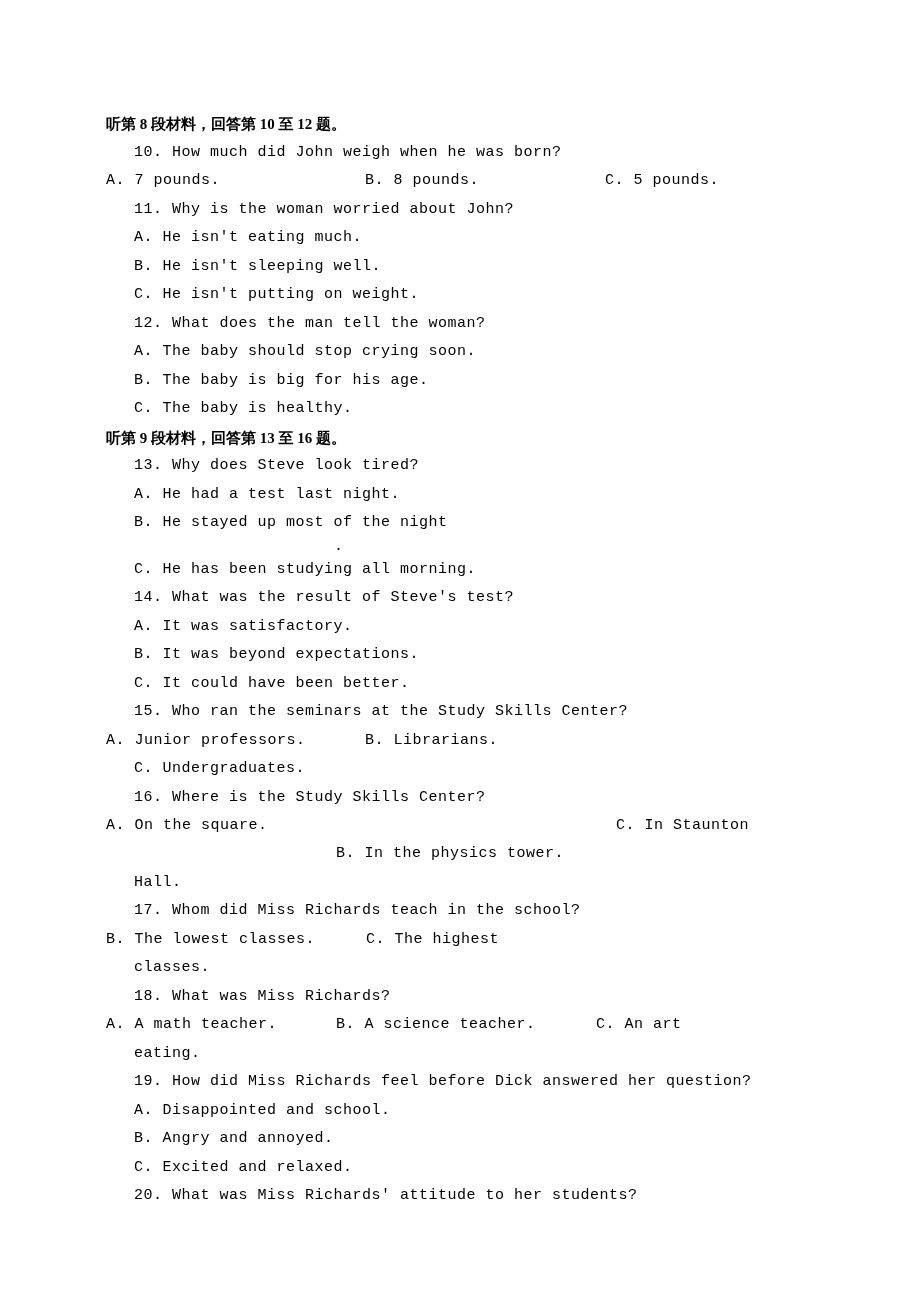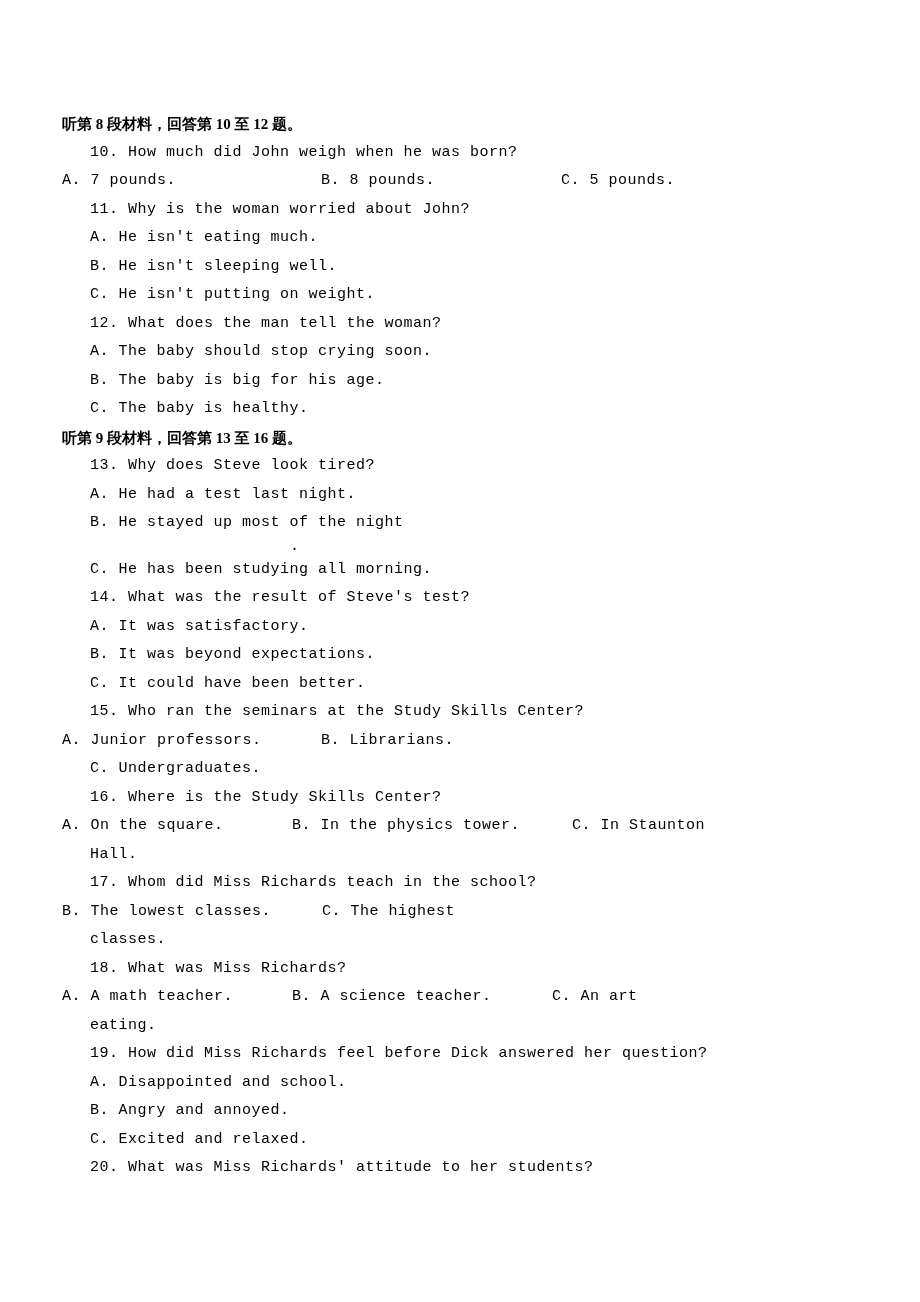--- a/index.html
+++ b/index.html
@@ -7,39 +7,39 @@
     padding: 0;
     background: #ffffff;
     font-family: "SimSun", "Courier New", monospace;
     font-size: 15px;
     color: #000000;
     line-height: 1.9;
   }
   .page {
     width: 920px;
     min-height: 1302px;
-    padding: 110px 130px 60px 62px;
+    padding: 110px 130px 60px 106px;
     box-sizing: border-box;
   }
   .section-header {
     font-weight: bold;
     font-family: "SimSun", serif;
   }
   .q-line {
     white-space: pre-wrap;
     margin-left: 28px;
   }
   .opt-row {
     display: flex;
   }
   .opt-a { width: 240px; }
   .opt-b { width: 240px; margin-left: 19px; }
   .opt-c { width: auto; }
   .opt-a-w { width: 230px; }
-  .opt-b-w { width: 280px; }
+  .opt-b-w { width: 280px; margin-top: 28px; }
   .opt-b-w2 { width: 260px; }
   .mono { font-family: "Courier New", "SimSun", monospace; letter-spacing: 0.5px; }
   .cjk { font-family: "SimSun", serif; }
 </style>
 </head>
 <body>
 
 <div class="page">
 
   <div class="section-header cjk">听第 8 段材料，回答第 10 至 12 题。</div>

